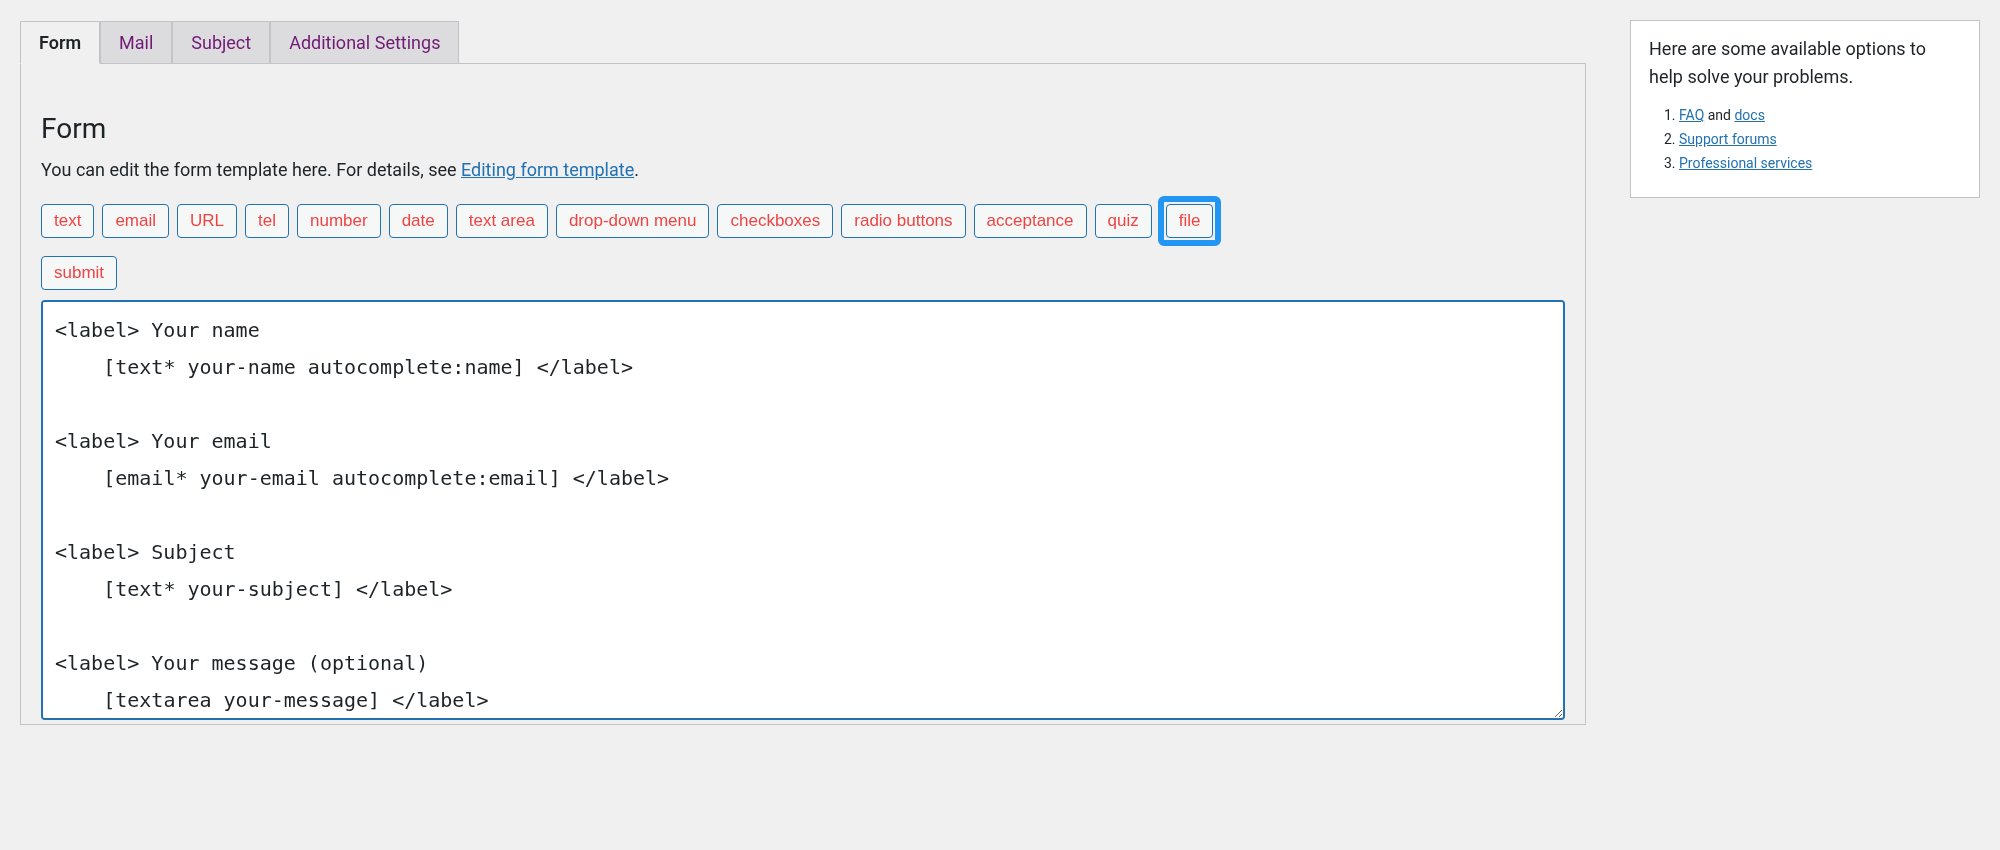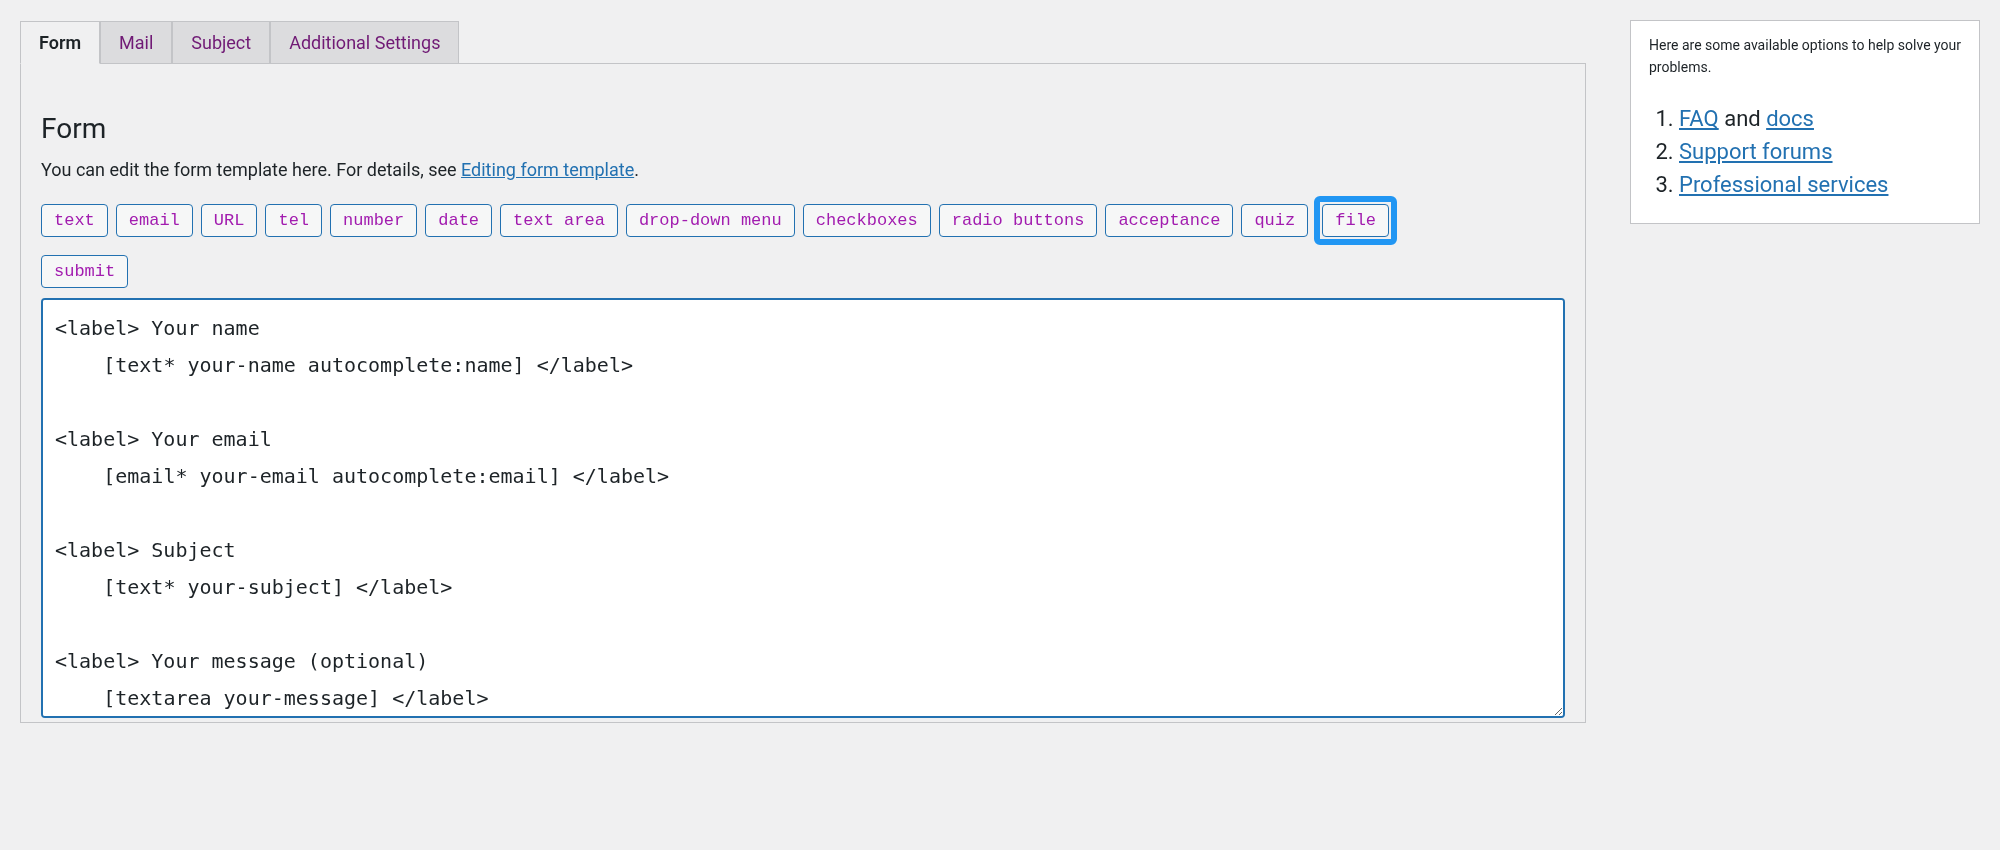--- a/index.html
+++ b/index.html
@@ -65,26 +65,26 @@
   .tag-row {
     display: flex;
     flex-wrap: wrap;
     gap: 8px;
     margin-bottom: 10px;
     align-items: center;
   }
   .tag-btn {
     border: 1px solid #2271b1;
     background: #f6f7f7;
-    color: #a21caf;
+    color: #ef4444;
     font-size: 17px;
     padding: 6px 12px;
     border-radius: 4px;
     cursor: pointer;
-    font-family: Liberation Mono, monospace;
+    font-family: Liberation Sans, sans-serif;
   }
   .tag-highlight {
     border: 6px solid #2196f3;
     border-radius: 6px;
     padding: 2px;
     display: inline-flex;
     margin-left: -2px;
   }
   .tag-highlight .tag-btn { margin: 0; }
 
@@ -108,28 +108,28 @@
     background: #fff;
     border: 1px solid #c3c4c7;
     padding: 14px 18px 18px 18px;
   }
   .help-box h3 {
     font-size: 20px;
     font-weight: 700;
     margin: 6px 0 22px 0;
   }
   .help-box p {
-    font-size: 14px;
+    font-size: 18px;
     line-height: 1.55;
-    margin: 0 0 28px 0;
+    margin: 0 0 16px 0;
   }
   .help-box ol {
     margin: 0;
     padding-left: 30px;
-    font-size: 22px;
+    font-size: 14px;
   }
   .help-box ol li { margin-bottom: 8px; }
   .help-box a {
     color: #2271b1;
     text-decoration: underline;
   }
 </style>
 </head>
 <body>
 

